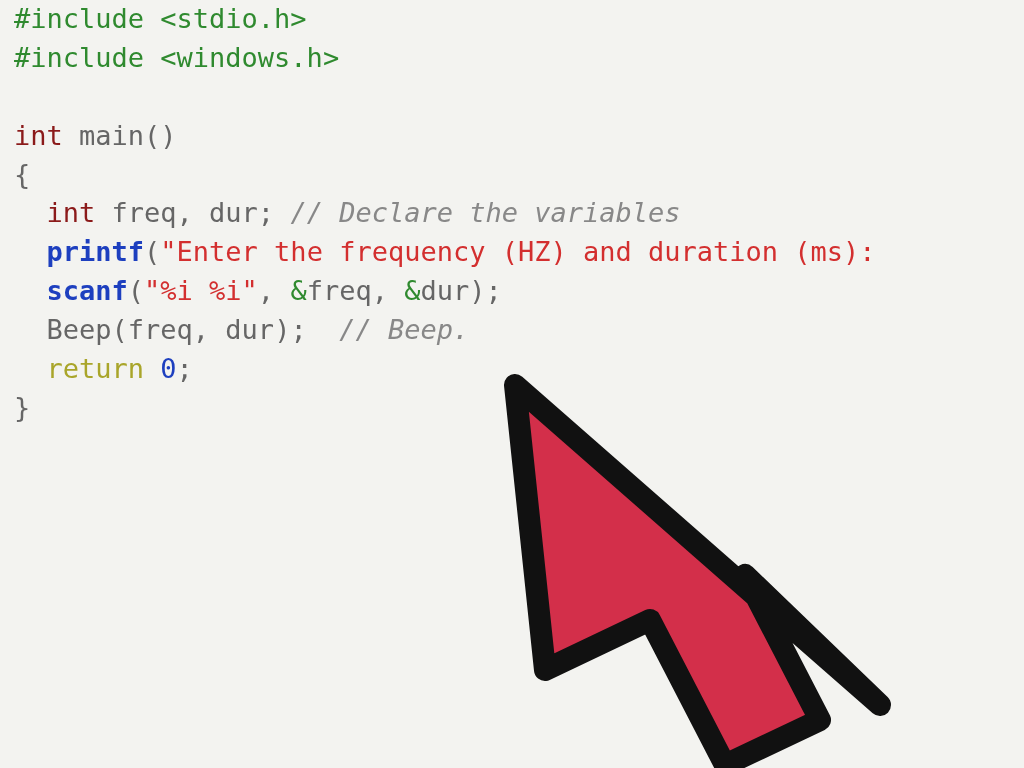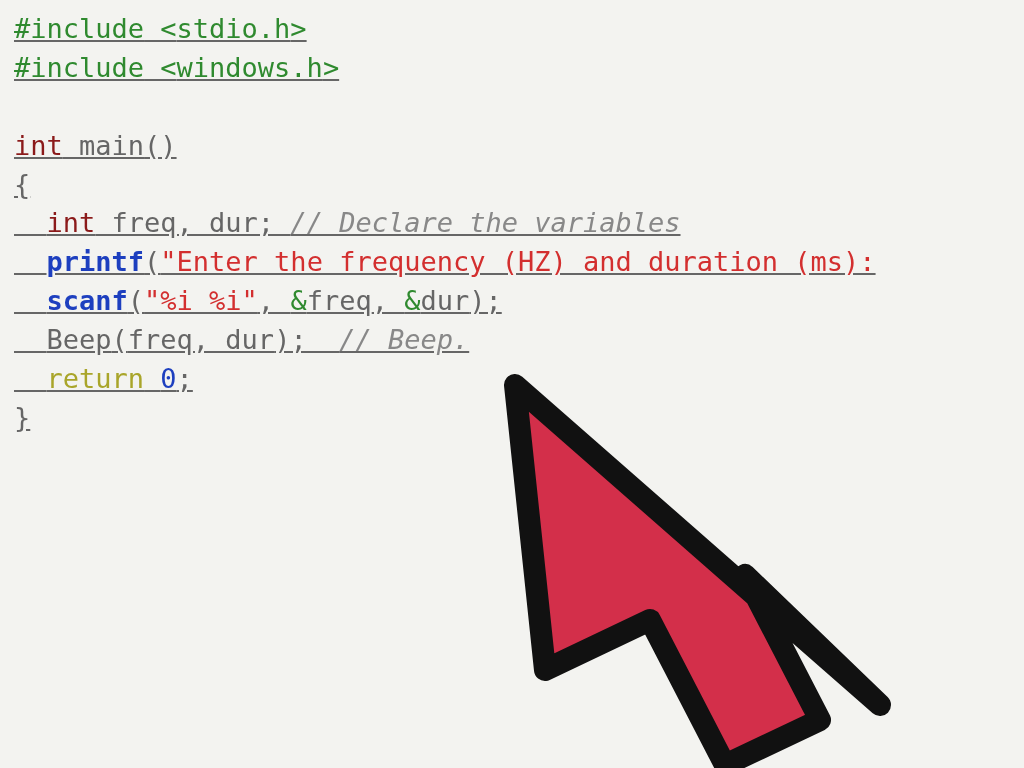--- a/index.html
+++ b/index.html
@@ -4,26 +4,25 @@
   <style>
     * { margin: 0; padding: 0; box-sizing: border-box; }
     html, body {
       width: 1024px;
       height: 768px;
       overflow: hidden;
       background: #f3f3f0;
       font-family: "Consolas", "Menlo", "DejaVu Sans Mono", monospace;
     }
     .editor {
-      padding: 10px 14px;
+      padding: 0 14px;
       font-size: 27px;
       line-height: 1.44;
       white-space: pre;
       color: #666;
-      text-decoration: underline;
     }
     .preproc { color: #2f8a2f; }
     .type    { color: #8b1a1a; }
     .ident   { color: #666; }
     .func    { color: #1d3fbf; font-weight: 600; }
     .paren   { color: #666; }
     .string  { color: #d32f2f; }
     .amp     { color: #2f8a2f; }
     .comment { color: #888; font-style: italic; }
     .kw      { color: #a9a52a; }

